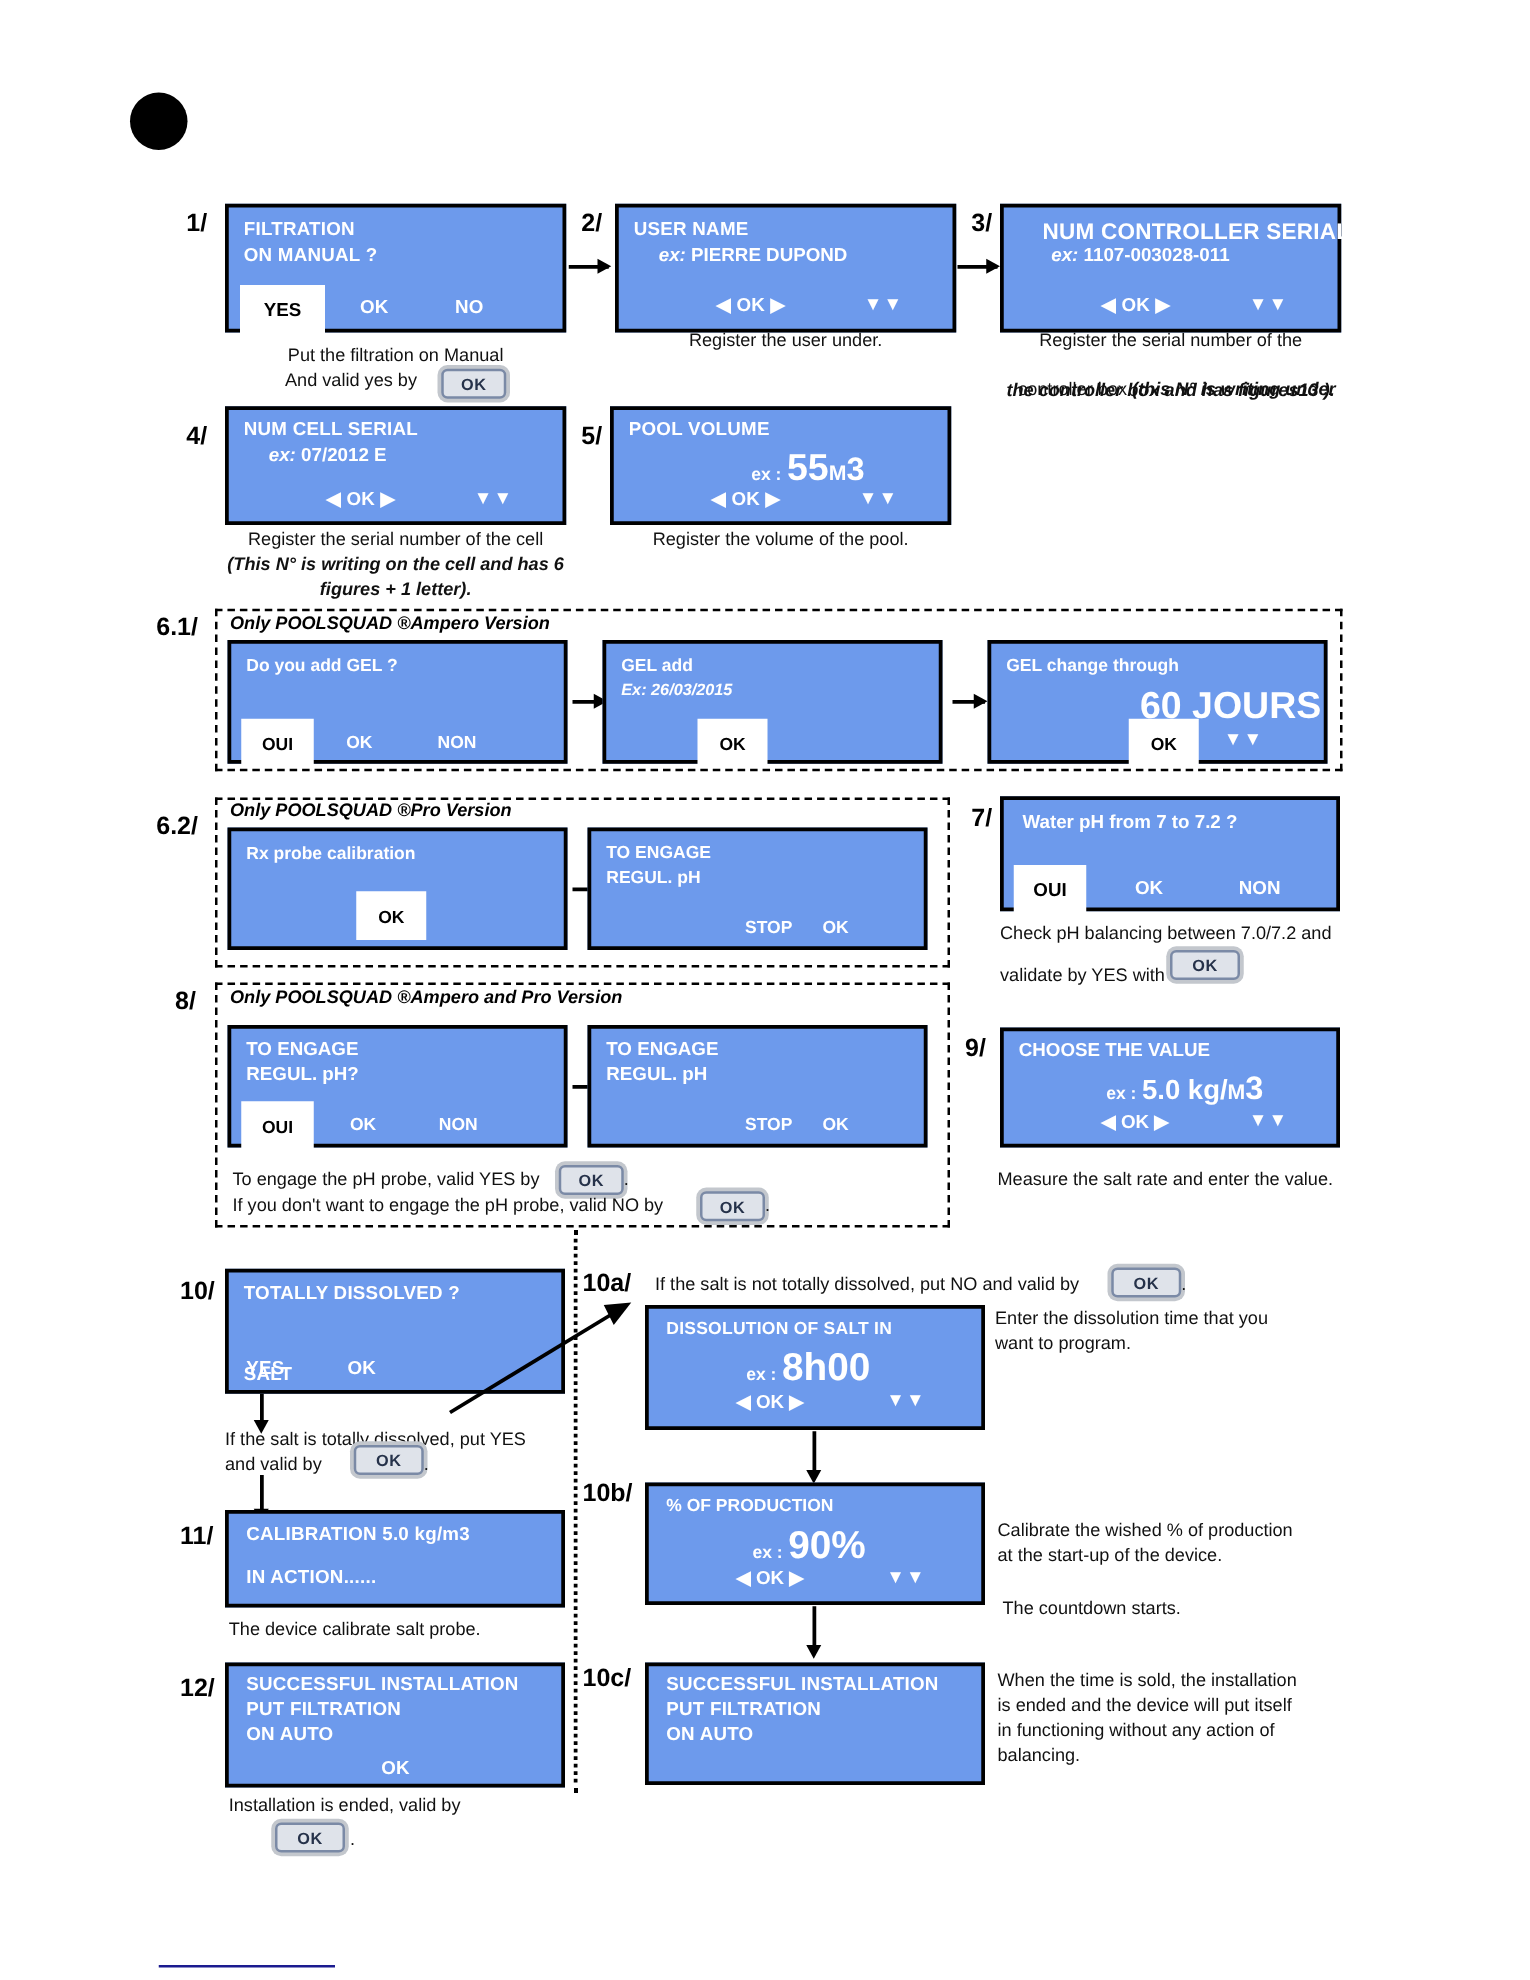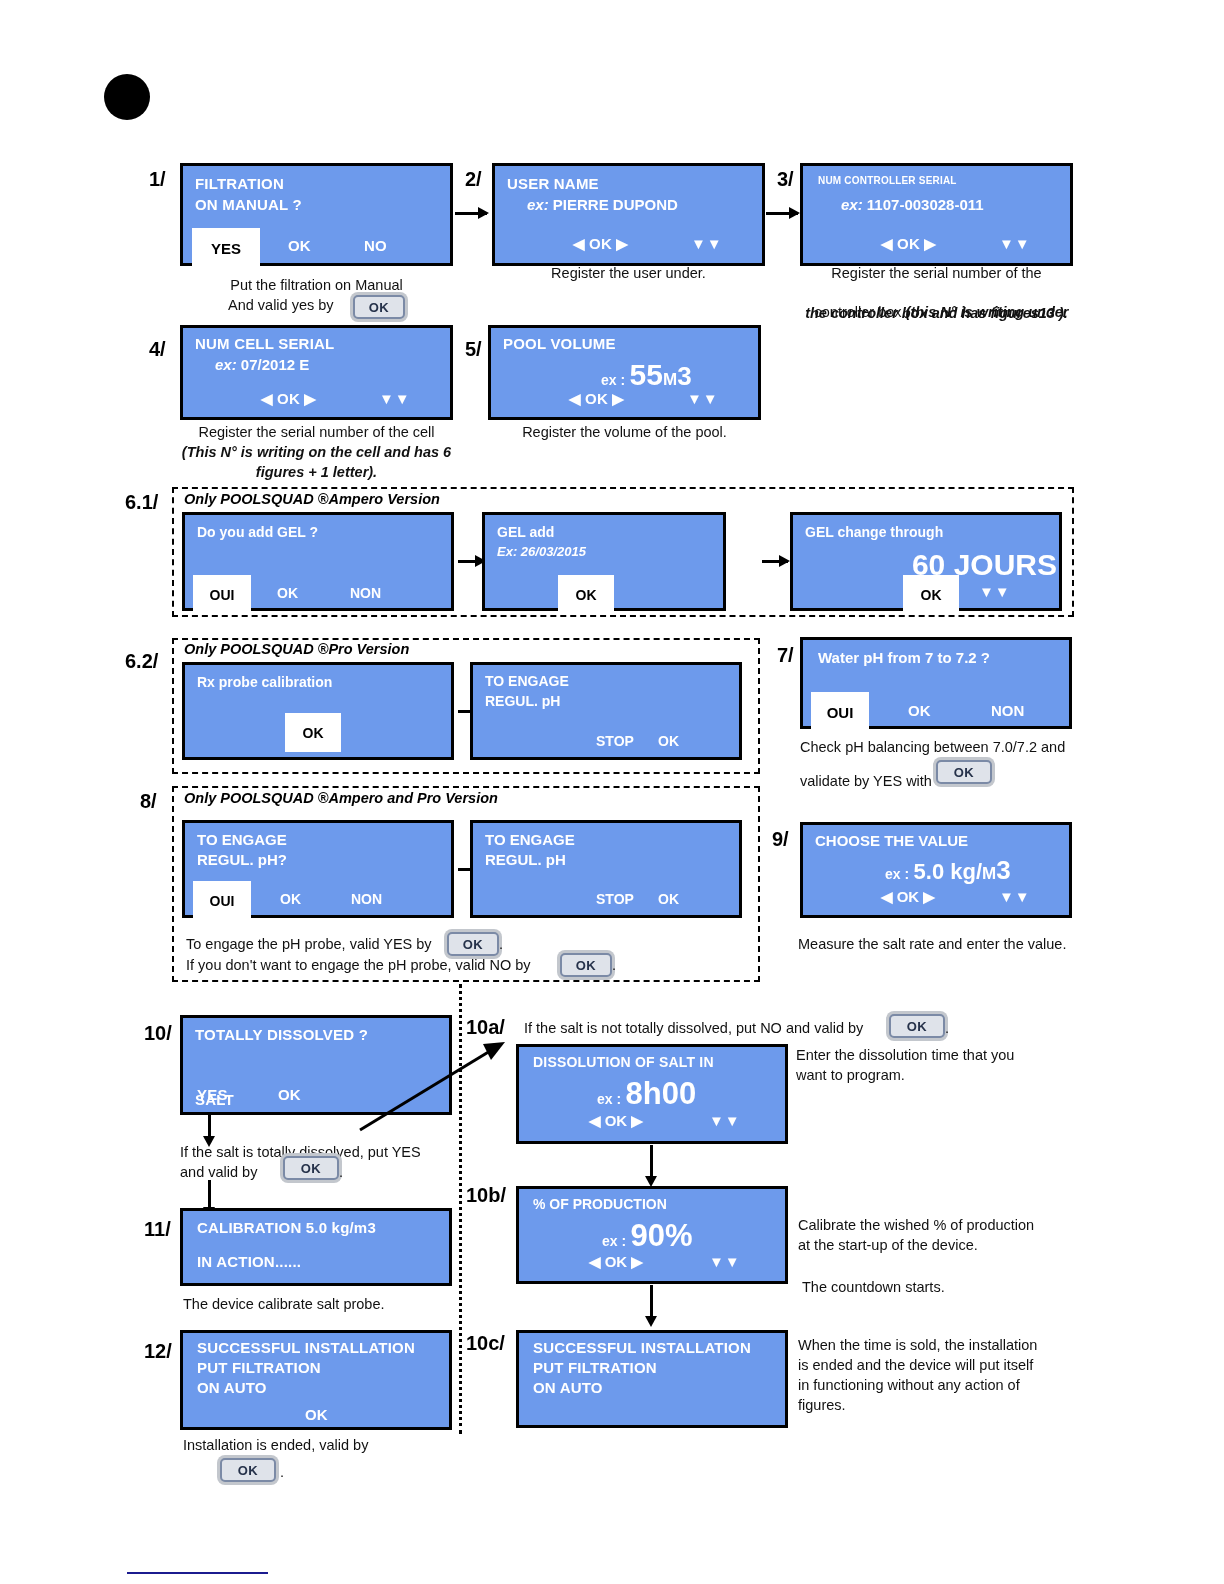--- a/index.html
+++ b/index.html
@@ -100,21 +100,21 @@
   <div class="ln scr-title" style="left:12px;top:9px;">USER NAME</div>
   <div class="ln" style="left:32px;top:30px;font-size:15px;"><i>ex:</i> <span>PIERRE DUPOND</span></div>
   <div class="ln scr-title" style="left:78px;top:69px;font-size:15px;">◀ OK ▶</div>
   <div class="ln tri" style="left:196px;top:69px;font-weight:bold;">▼▼</div>
 </div>
 <div class="cap center" style="left:492px;top:264px;width:273px;">Register the user under.</div>
 <div class="arrow-r" style="left:766px;top:212px;width:32px;"></div>
 
 <div class="step" style="left:777px;top:168px;">3/</div>
 <div class="screen" style="left:800px;top:163px;width:273px;height:103px;">
-  <div class="ln scr-title" style="left:15px;top:9px;font-size:10px;">NUM CONTROLLER SERIAL</div>
+  <div class="ln scr-title" style="left:31px;top:9px;font-size:18px;">NUM CONTROLLER SERIAL</div>
   <div class="ln" style="left:38px;top:30px;font-size:15px;"><i>ex:</i> <span>1107-003028-011</span></div>
   <div class="ln scr-title" style="left:78px;top:69px;font-size:15px;">◀ OK ▶</div>
   <div class="ln tri" style="left:196px;top:69px;font-weight:bold;">▼▼</div>
 </div>
 <div class="cap center" style="left:800px;top:264px;width:273px;">Register the serial number of the</div>
 <div class="cap" style="left:810px;top:284px;width:263px;text-align:center;">
   <span>controller box </span><span style="font-style:italic;font-weight:bold;">(this N° is writing under</span>
 </div>
 <div class="cap it center" style="left:800px;top:304px;width:273px;">the controller box and has figures13 ).</div>
 
@@ -145,21 +145,21 @@
 <div class="step" style="left:125px;top:491px;">6.1/</div>
 <div class="grouplabel" style="left:184px;top:491px;">Only POOLSQUAD ®Ampero Version</div>
 
 <div class="screen" style="left:182px;top:512px;width:272px;height:99px;">
   <div class="ln" style="left:12px;top:9px;font-size:14px;">Do you add GEL ?</div>
   <div class="keysel" style="left:8px;top:60px;width:58px;height:39px;font-size:14px;">OUI</div>
   <div class="ln" style="left:92px;top:70px;font-size:14px;">OK</div>
   <div class="ln" style="left:165px;top:70px;font-size:14px;">NON</div>
 </div>
 <div class="arrow-r" style="left:458px;top:560px;width:26px;"></div>
-<div class="screen" style="left:482px;top:512px;width:244px;height:99px;">
+<div class="screen" style="left:482px;top:512px;width:272px;height:99px;">
   <div class="ln" style="left:12px;top:9px;font-size:14px;">GEL add</div>
   <div class="ln" style="left:12px;top:29px;font-size:13px;font-style:italic;">Ex: 26/03/2015</div>
   <div class="keysel" style="left:73px;top:60px;width:56px;height:39px;font-size:14px;">OK</div>
 </div>
 <div class="arrow-r" style="left:762px;top:560px;width:26px;"></div>
 <div class="screen" style="left:790px;top:512px;width:272px;height:99px;">
   <div class="ln" style="left:12px;top:9px;font-size:14px;">GEL change through</div>
   <div class="ln" style="right:2px;top:33px;font-size:30px;">60 JOURS</div>
   <div class="keysel" style="left:110px;top:60px;width:56px;height:39px;font-size:14px;">OK</div>
   <div class="ln tri" style="left:186px;top:68px;font-weight:bold;">▼▼</div>
@@ -303,15 +303,15 @@
 
 <div class="step" style="left:466px;top:1332px;">10c/</div>
 <div class="screen" style="left:516px;top:1330px;width:272px;height:98px;">
   <div class="ln scr-title" style="left:14px;top:6px;">SUCCESSFUL INSTALLATION</div>
   <div class="ln scr-title" style="left:14px;top:26px;">PUT FILTRATION</div>
   <div class="ln scr-title" style="left:14px;top:46px;">ON AUTO</div>
 </div>
 <div class="cap" style="left:798px;top:1336px;">When the time is sold, the installation</div>
 <div class="cap" style="left:798px;top:1356px;">is ended and the device will put itself</div>
 <div class="cap" style="left:798px;top:1376px;">in functioning without any action of</div>
-<div class="cap" style="left:798px;top:1396px;">figures.</div>
+<div class="cap" style="left:798px;top:1396px;">balancing.</div>
 
 <div class="bottomrule" style="left:127px;top:1572px;width:141px;"></div>
 
 </body></html>

